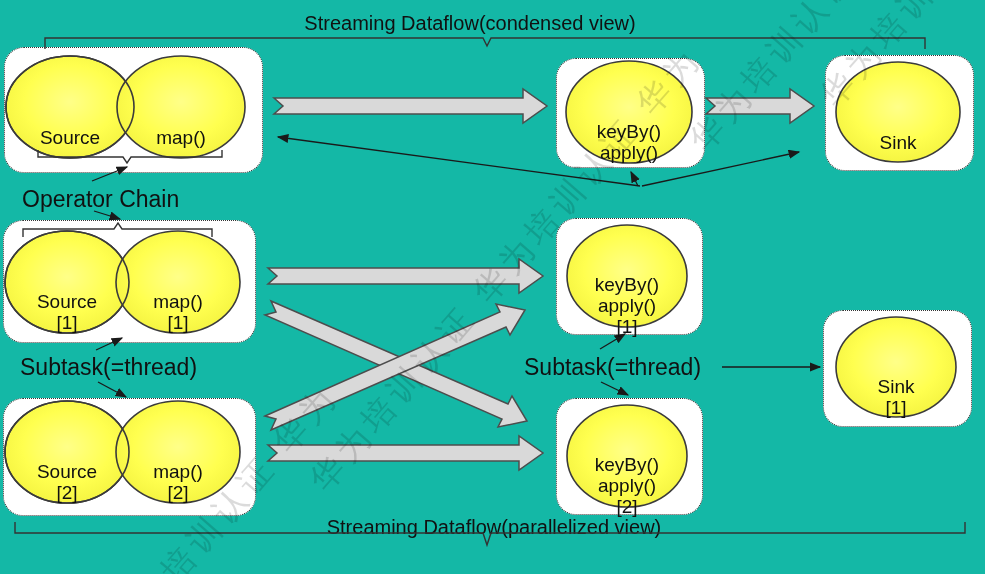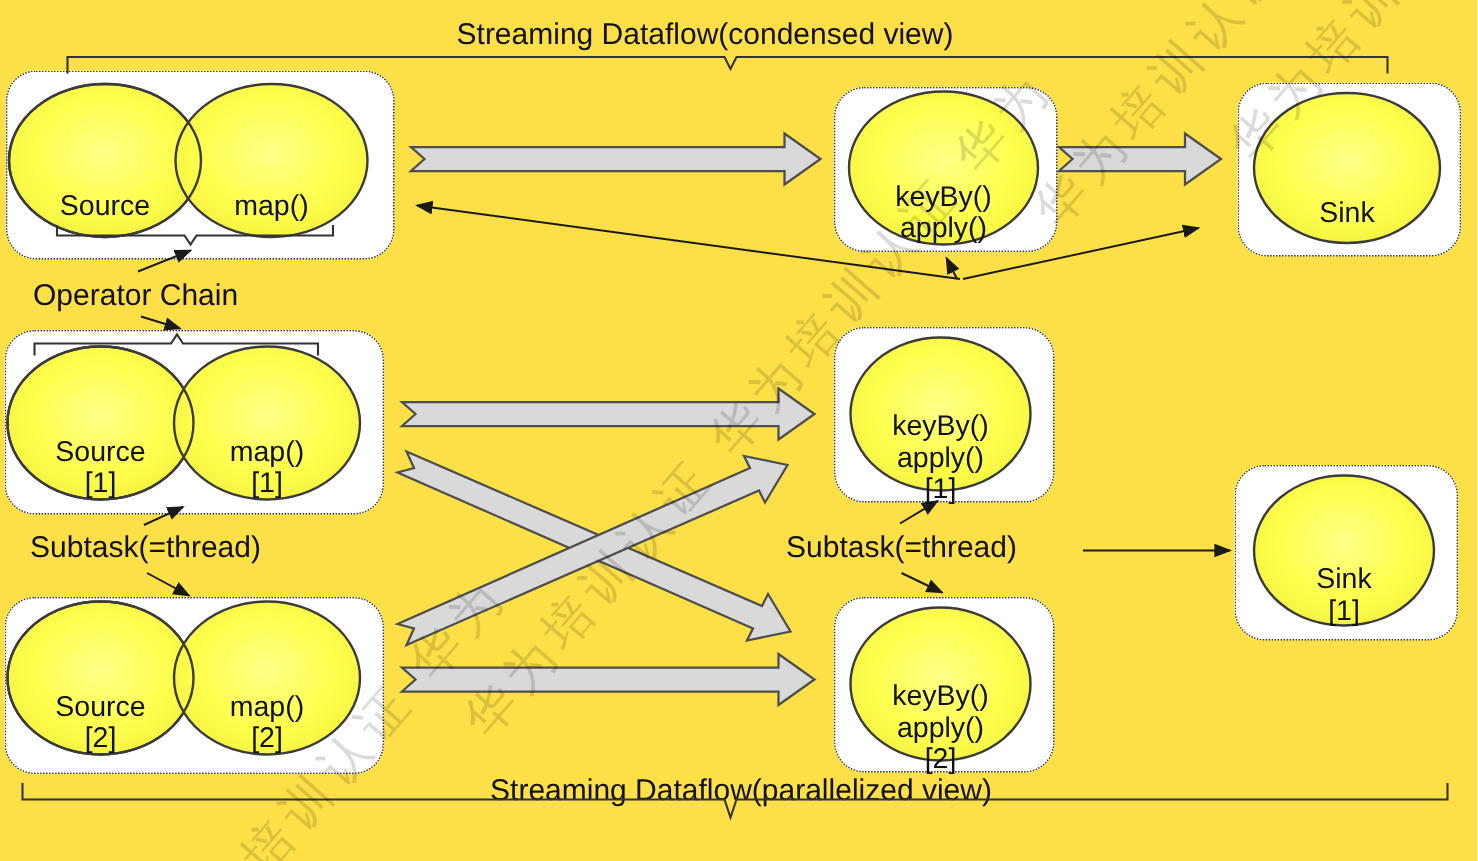--- a/index.html
+++ b/index.html
@@ -1,21 +1,21 @@
 <!DOCTYPE html>
 <html><head>
 <meta charset="utf-8">
 <style>
   html,body{margin:0;padding:0;background:#fff;}
-  #stage{position:relative;width:985px;height:574px;overflow:hidden;background:#fde047;
+  #stage{position:relative;width:985px;height:574px;overflow:hidden;background:#14b8a6;
          font-family:"Liberation Sans",sans-serif;color:#111;}
   .title{position:absolute;font-size:20px;text-align:center;white-space:nowrap;}
   .t-top{left:240px;top:12px;width:460px;}
   .t-bottom{left:264px;top:516px;width:460px;}
-  .lbl{position:absolute;font-size:20px;white-space:nowrap;text-align:right;}
+  .lbl{position:absolute;font-size:23px;white-space:nowrap;text-align:right;}
   .lbl-opchain{left:22px;top:186px;}
   .lbl-task{left:612px;top:190px;margin-top:29px;}
   .lbl-subl{left:20px;top:354px;}
   .lbl-subm{left:524px;top:354px;}
   .tbox{position:absolute;border:1.6px dotted #333;border-radius:20px;background:#fff;z-index:1;}
   .b1{left:4px;top:47px;width:257px;height:124px;}
   .b2{left:556px;top:58px;width:147px;height:108px;}
   .b3{left:825px;top:55px;width:147px;height:114px;}
   .b4{left:3px;top:220px;width:251px;height:121px;}
   .b5{left:556px;top:218px;width:145px;height:115px;}

